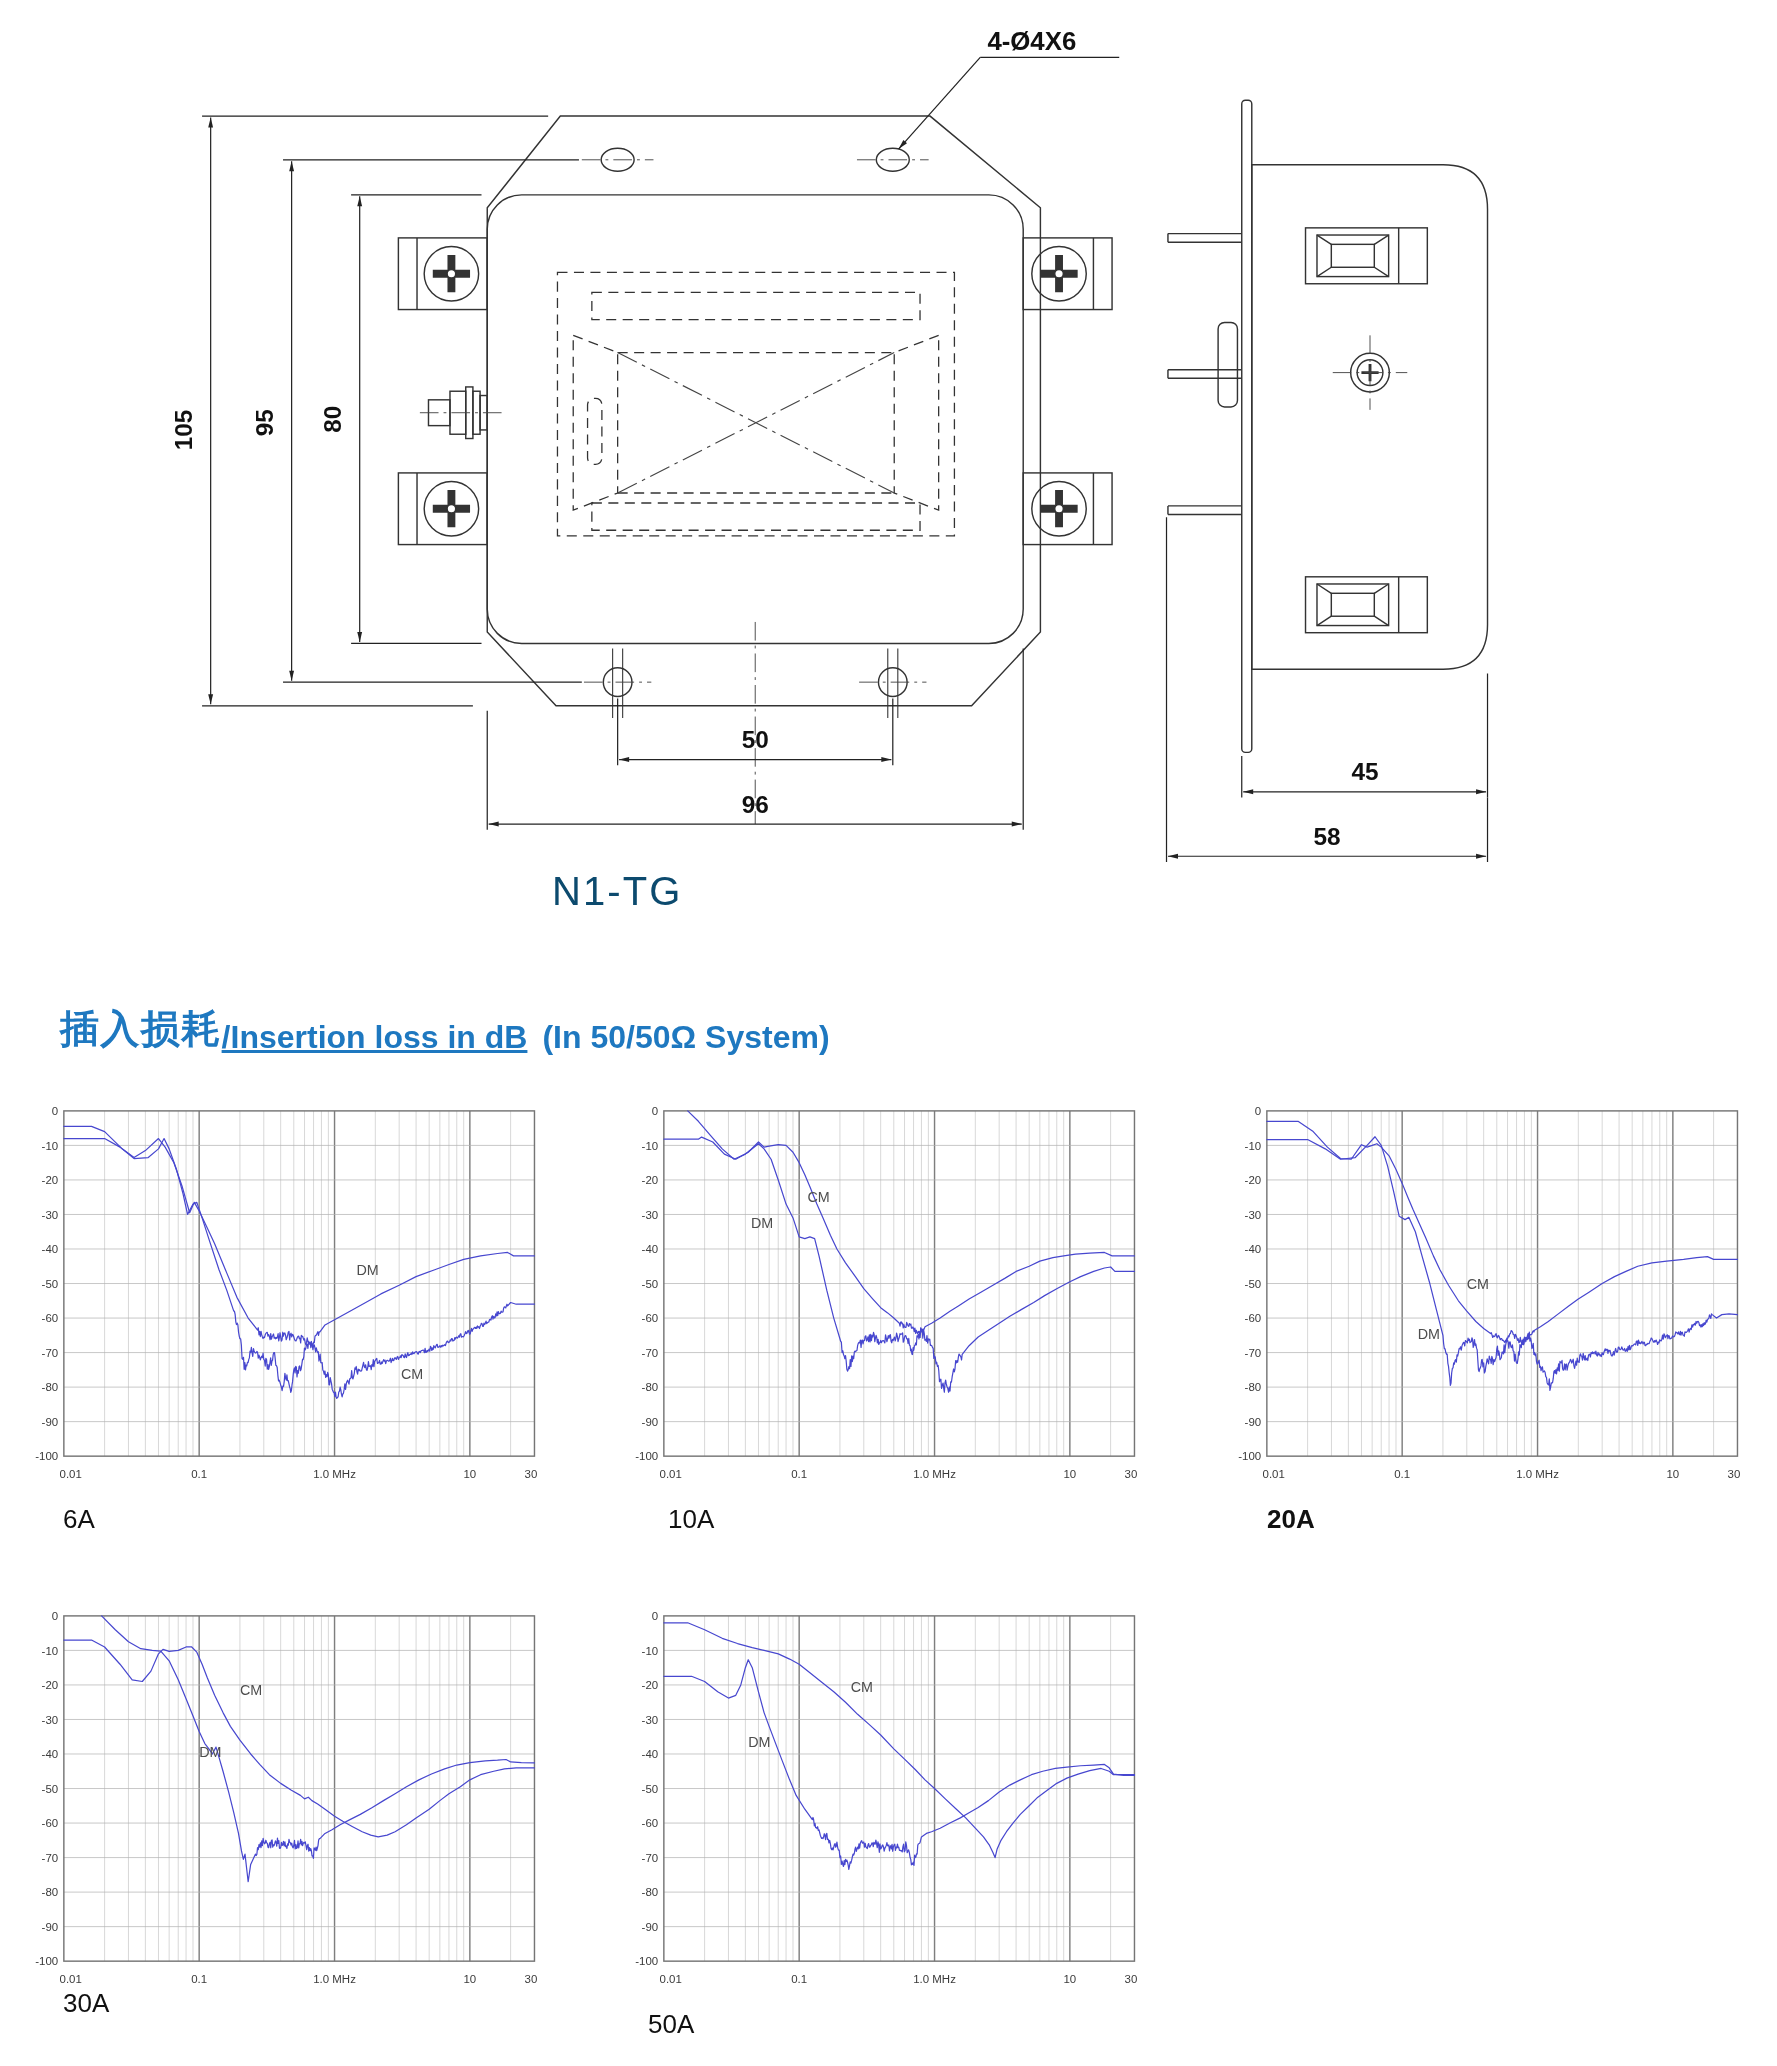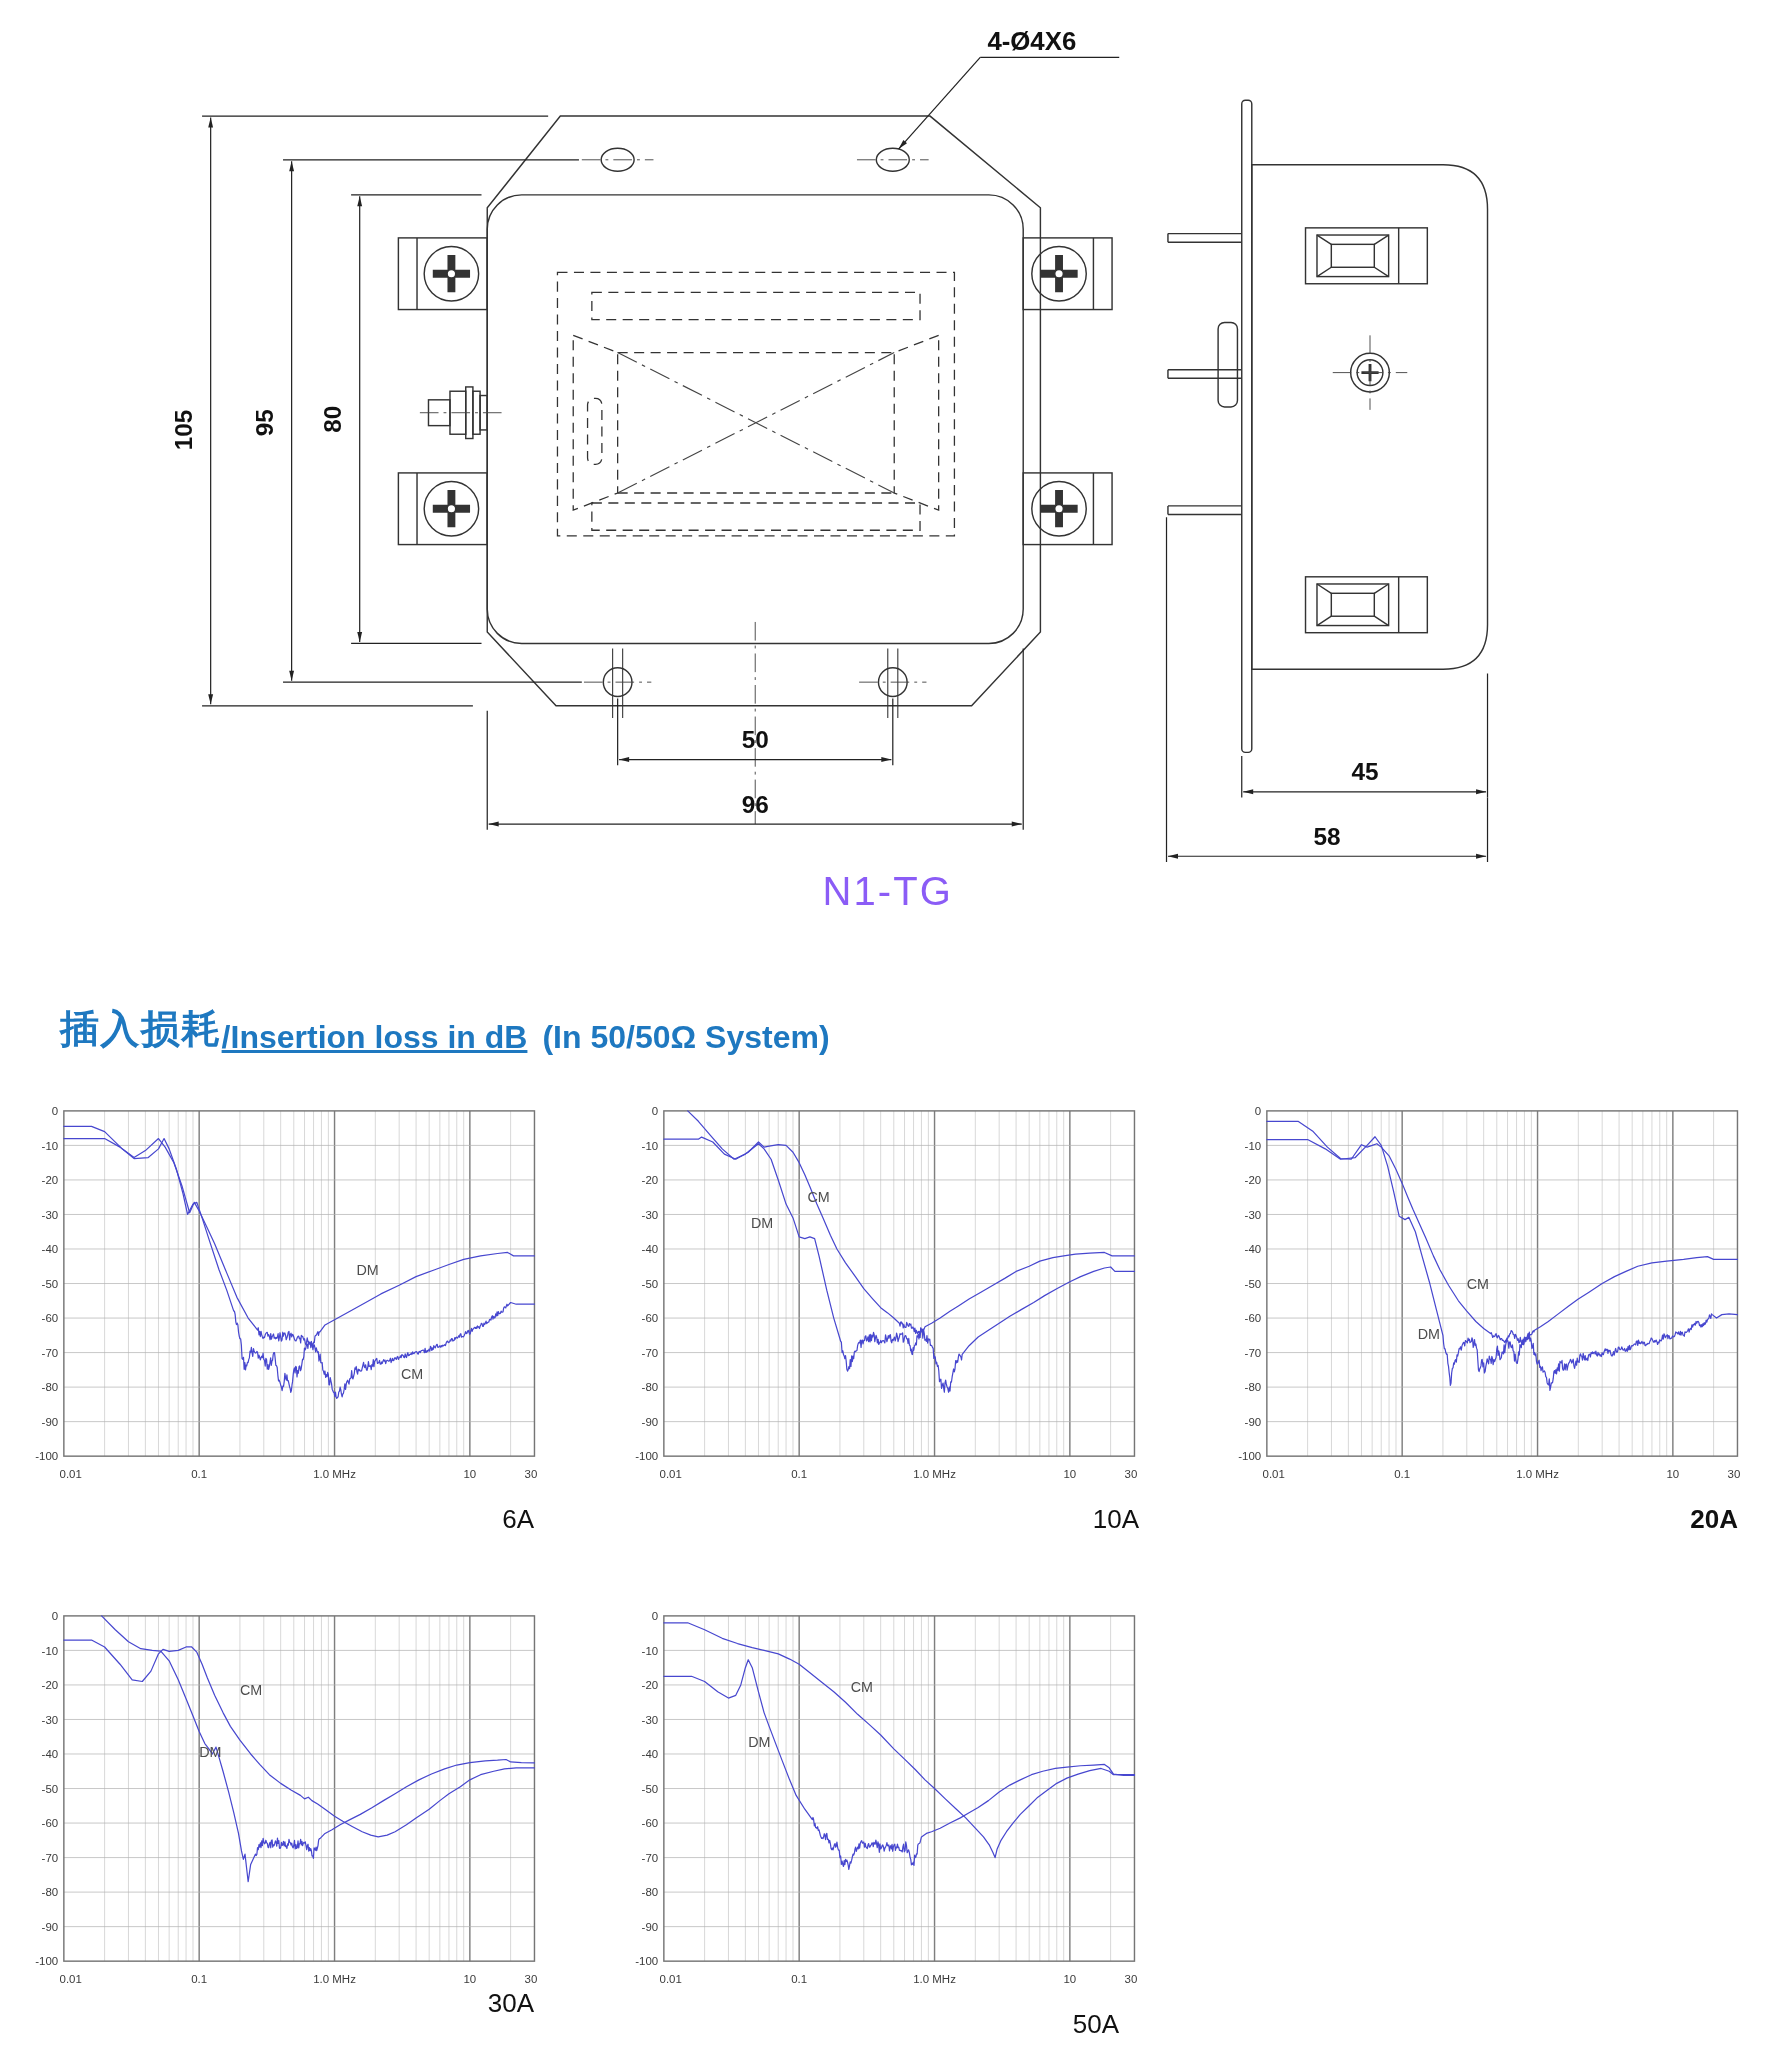--- a/index.html
+++ b/index.html
@@ -2,27 +2,27 @@
 <html style="font-size:11.5px"><head>
 <meta charset="utf-8">
 <style>
   html,body{margin:0;padding:0;background:#fff;}
   .page{position:relative;width:1777px;height:2066px;background:#fff;overflow:hidden;
         font-family:"Liberation Sans",sans-serif;}
   svg text{font-family:"Liberation Sans",sans-serif;}
   .drawing{position:absolute;left:0;top:0;}
   .dimt{font:600 34px "Liberation Sans",sans-serif;fill:#111;stroke:none;}
   .callout-t{font:600 36px "Liberation Sans",sans-serif;fill:#111;stroke:none;}
-  .model{position:absolute;left:552px;top:869px;width:401px;text-align:right;
-         font-size:40px;color:#8b5cf6;letter-spacing:2.1px;}
+  .model{position:absolute;left:552px;top:869px;width:401px;text-align:left;
+         font-size:40px;color:#0c4a6e;letter-spacing:2.1px;}
   .heading{position:absolute;left:60px;top:1002px;display:flex;align-items:flex-end;color:#1e78c0;}
   .h-zh{font-size:39px;font-weight:700;letter-spacing:1.4px;}
   .h-en{font-size:32px;font-weight:600;text-decoration:underline;}
   .h-paren{font-size:32px;font-weight:600;margin-left:15px;}
-  .caption{position:absolute;width:471px;text-align:right;font-size:26px;color:#111;}
+  .caption{position:absolute;width:471px;text-align:left;font-size:26px;color:#111;}
   .cap0{left:63px;top:1504px;} .cap1{left:668px;top:1504px;} .cap2{left:1267px;top:1504px;font-weight:bold;}
   .cap3{left:63px;top:1988px;} .cap4{left:648px;top:2009px;}
   
   .minor{stroke:#c9c9c9;stroke-width:1;}
   .major{stroke:#7e7e7e;stroke-width:2;}
   .hgrid{stroke:#b2b2b2;stroke-width:1;}
   .frame{fill:none;stroke:#757575;stroke-width:2;}
   .tick{font-size:16px;fill:#3a3a3a;}
   .slabel{font-size:20px;fill:#4e4e4e;}
   .curve{fill:none;stroke-width:1.7;stroke-linejoin:round;stroke-linecap:round;}

